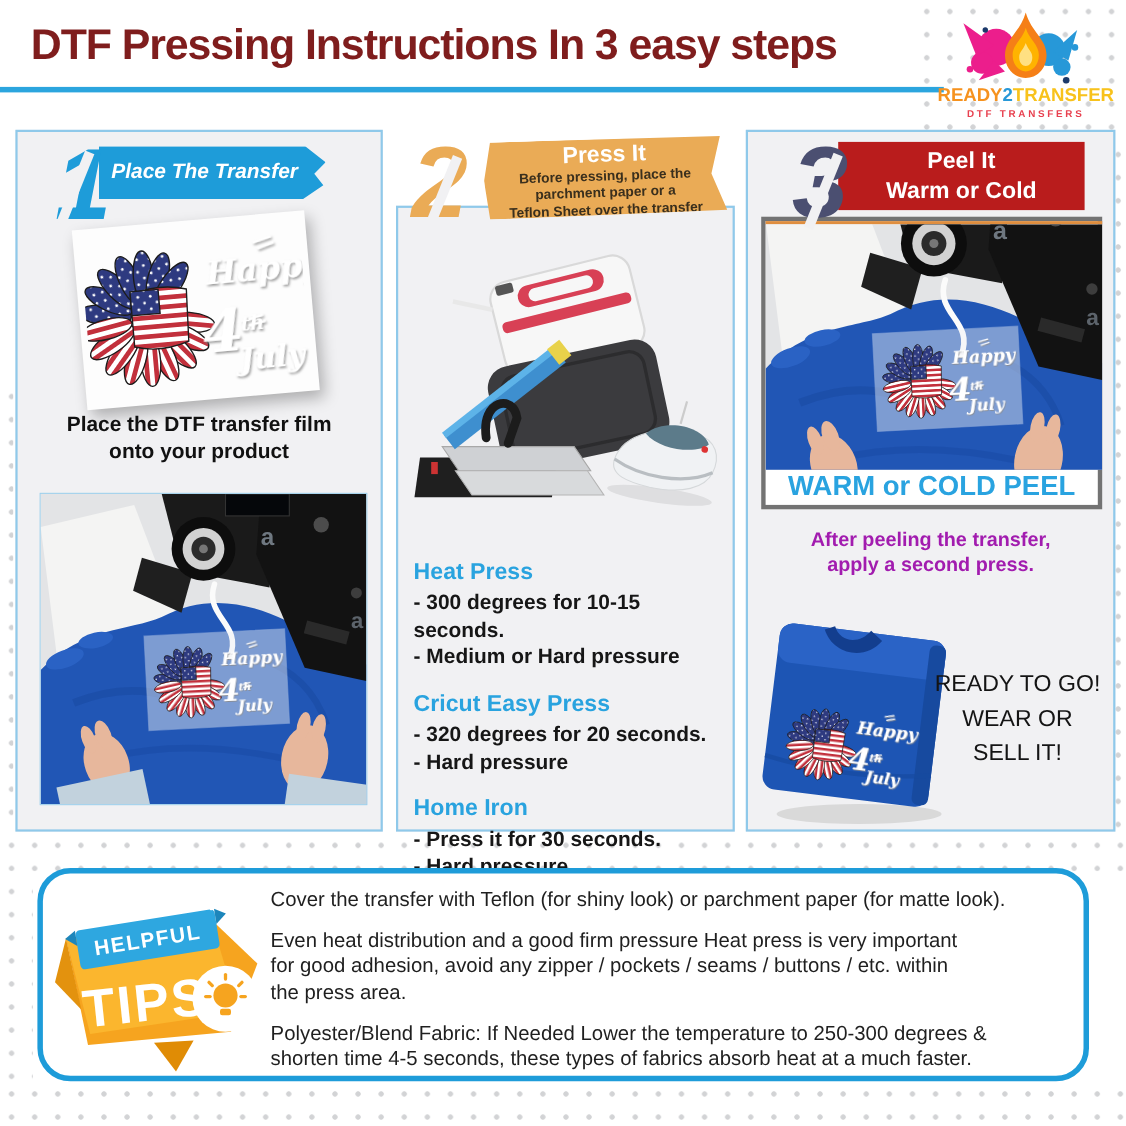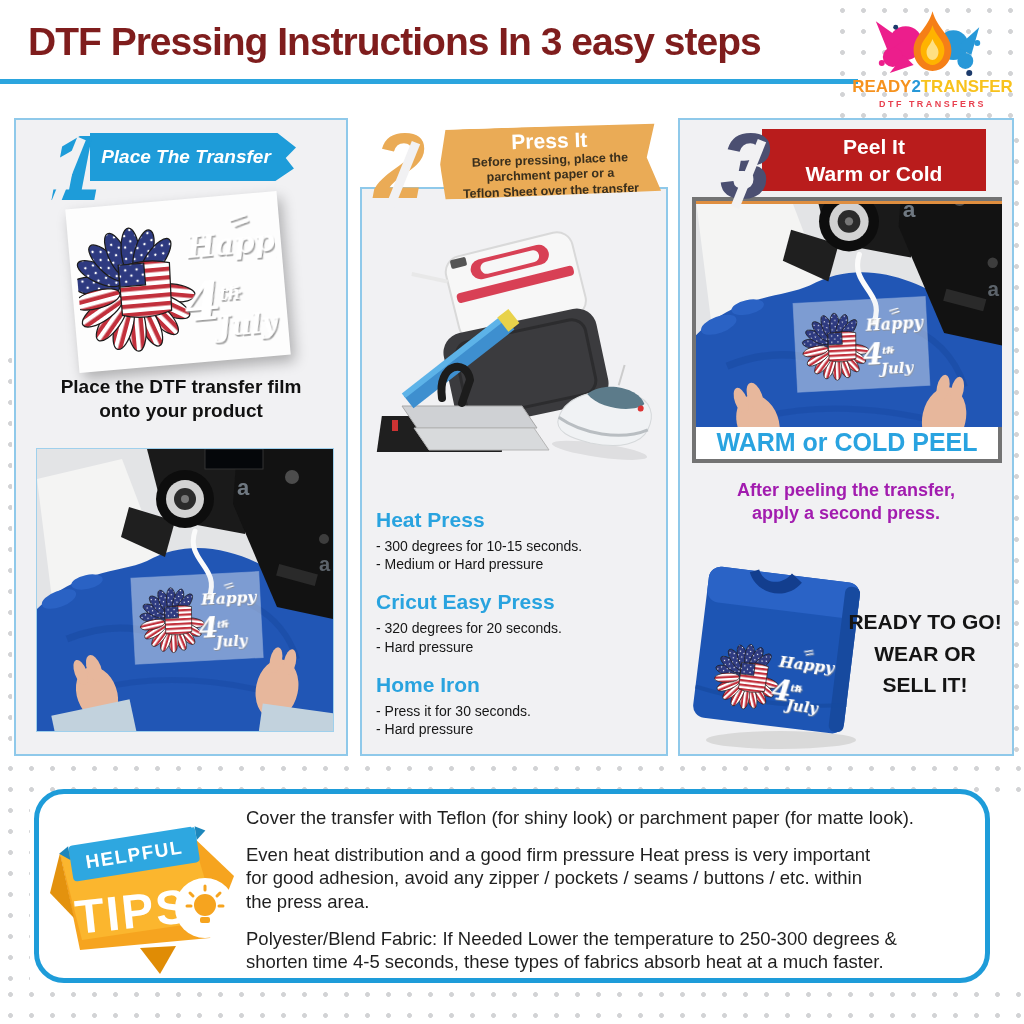--- a/index.html
+++ b/index.html
@@ -38,28 +38,28 @@
     display:flex;align-items:center;justify-content:center;text-align:center;color:#fff;font-weight:700;font-size:21px;line-height:1.3;}
   
   .film{position:absolute;left:72px;top:200px;width:212px;height:164px;background:#fdfdfd;transform:rotate(-5deg);
     box-shadow:4px 7px 14px rgba(0,0,0,0.28);z-index:2;display:flex;align-items:center;justify-content:center;}
   .caption1{position:absolute;left:20px;top:375px;width:322px;text-align:center;font-size:19px;font-weight:700;color:#111;line-height:1.25;z-index:2;}
   .photo1{position:absolute;left:36px;top:448px;width:296px;height:282px;border:1px solid #9fd0ec;z-index:2;}
   
   .equip{position:absolute;left:368px;top:200px;width:292px;height:282px;z-index:2;}
   .specs{position:absolute;left:376px;top:462px;width:284px;z-index:2;margin-top:46px;}
   .specs h3{margin:0 0 5px 0;font-size:21px;font-weight:800;color:#29a3df;}
-  .specs p{margin:0 0 17px 0;font-size:14px;font-weight:400;color:#161616;line-height:1.3;}
+  .specs p{margin:0 0 17px 0;font-size:19px;font-weight:700;color:#161616;line-height:1.3;}
   
   .peel-frame{position:absolute;left:692px;top:197px;width:310px;height:266px;border:4px solid #737373;background:#fff;box-sizing:border-box;z-index:2;}
   .photo3{display:block;border-top:3px solid #df8e3f;box-sizing:border-box;}
   .peel-caption{height:33px;line-height:31px;text-align:center;color:#29a3e0;font-weight:800;font-size:25px;}
   .after-text{position:absolute;left:690px;top:479px;width:312px;text-align:center;font-size:18px;font-weight:700;color:#a21caf;line-height:1.25;z-index:2;}
   .folded{position:absolute;left:686px;top:546px;width:182px;height:206px;z-index:2;}
-  .ready-text{position:absolute;left:846px;top:606px;width:158px;text-align:center;font-size:21px;font-weight:700;color:#141414;line-height:1.5;z-index:2;}
+  .ready-text{position:absolute;left:846px;top:606px;width:158px;text-align:center;font-size:21px;font-weight:400;color:#141414;line-height:1.5;z-index:2;}
   
   .tips-box{position:absolute;left:34px;top:789px;width:956px;height:194px;background:#fff;border:5px solid #1e9cd9;border-radius:30px;box-sizing:border-box;z-index:2;}
   .tips-badge{position:absolute;left:42px;top:798px;width:205px;height:178px;z-index:4;}
   .tips-text{position:absolute;left:246px;top:806px;width:736px;z-index:3;}
   .tips-text p{margin:0 0 13px 0;font-size:18.5px;color:#1f1f1f;line-height:1.28;font-weight:400;}
 </style>
 </head>
 <body>
 
 <div id="stage">

